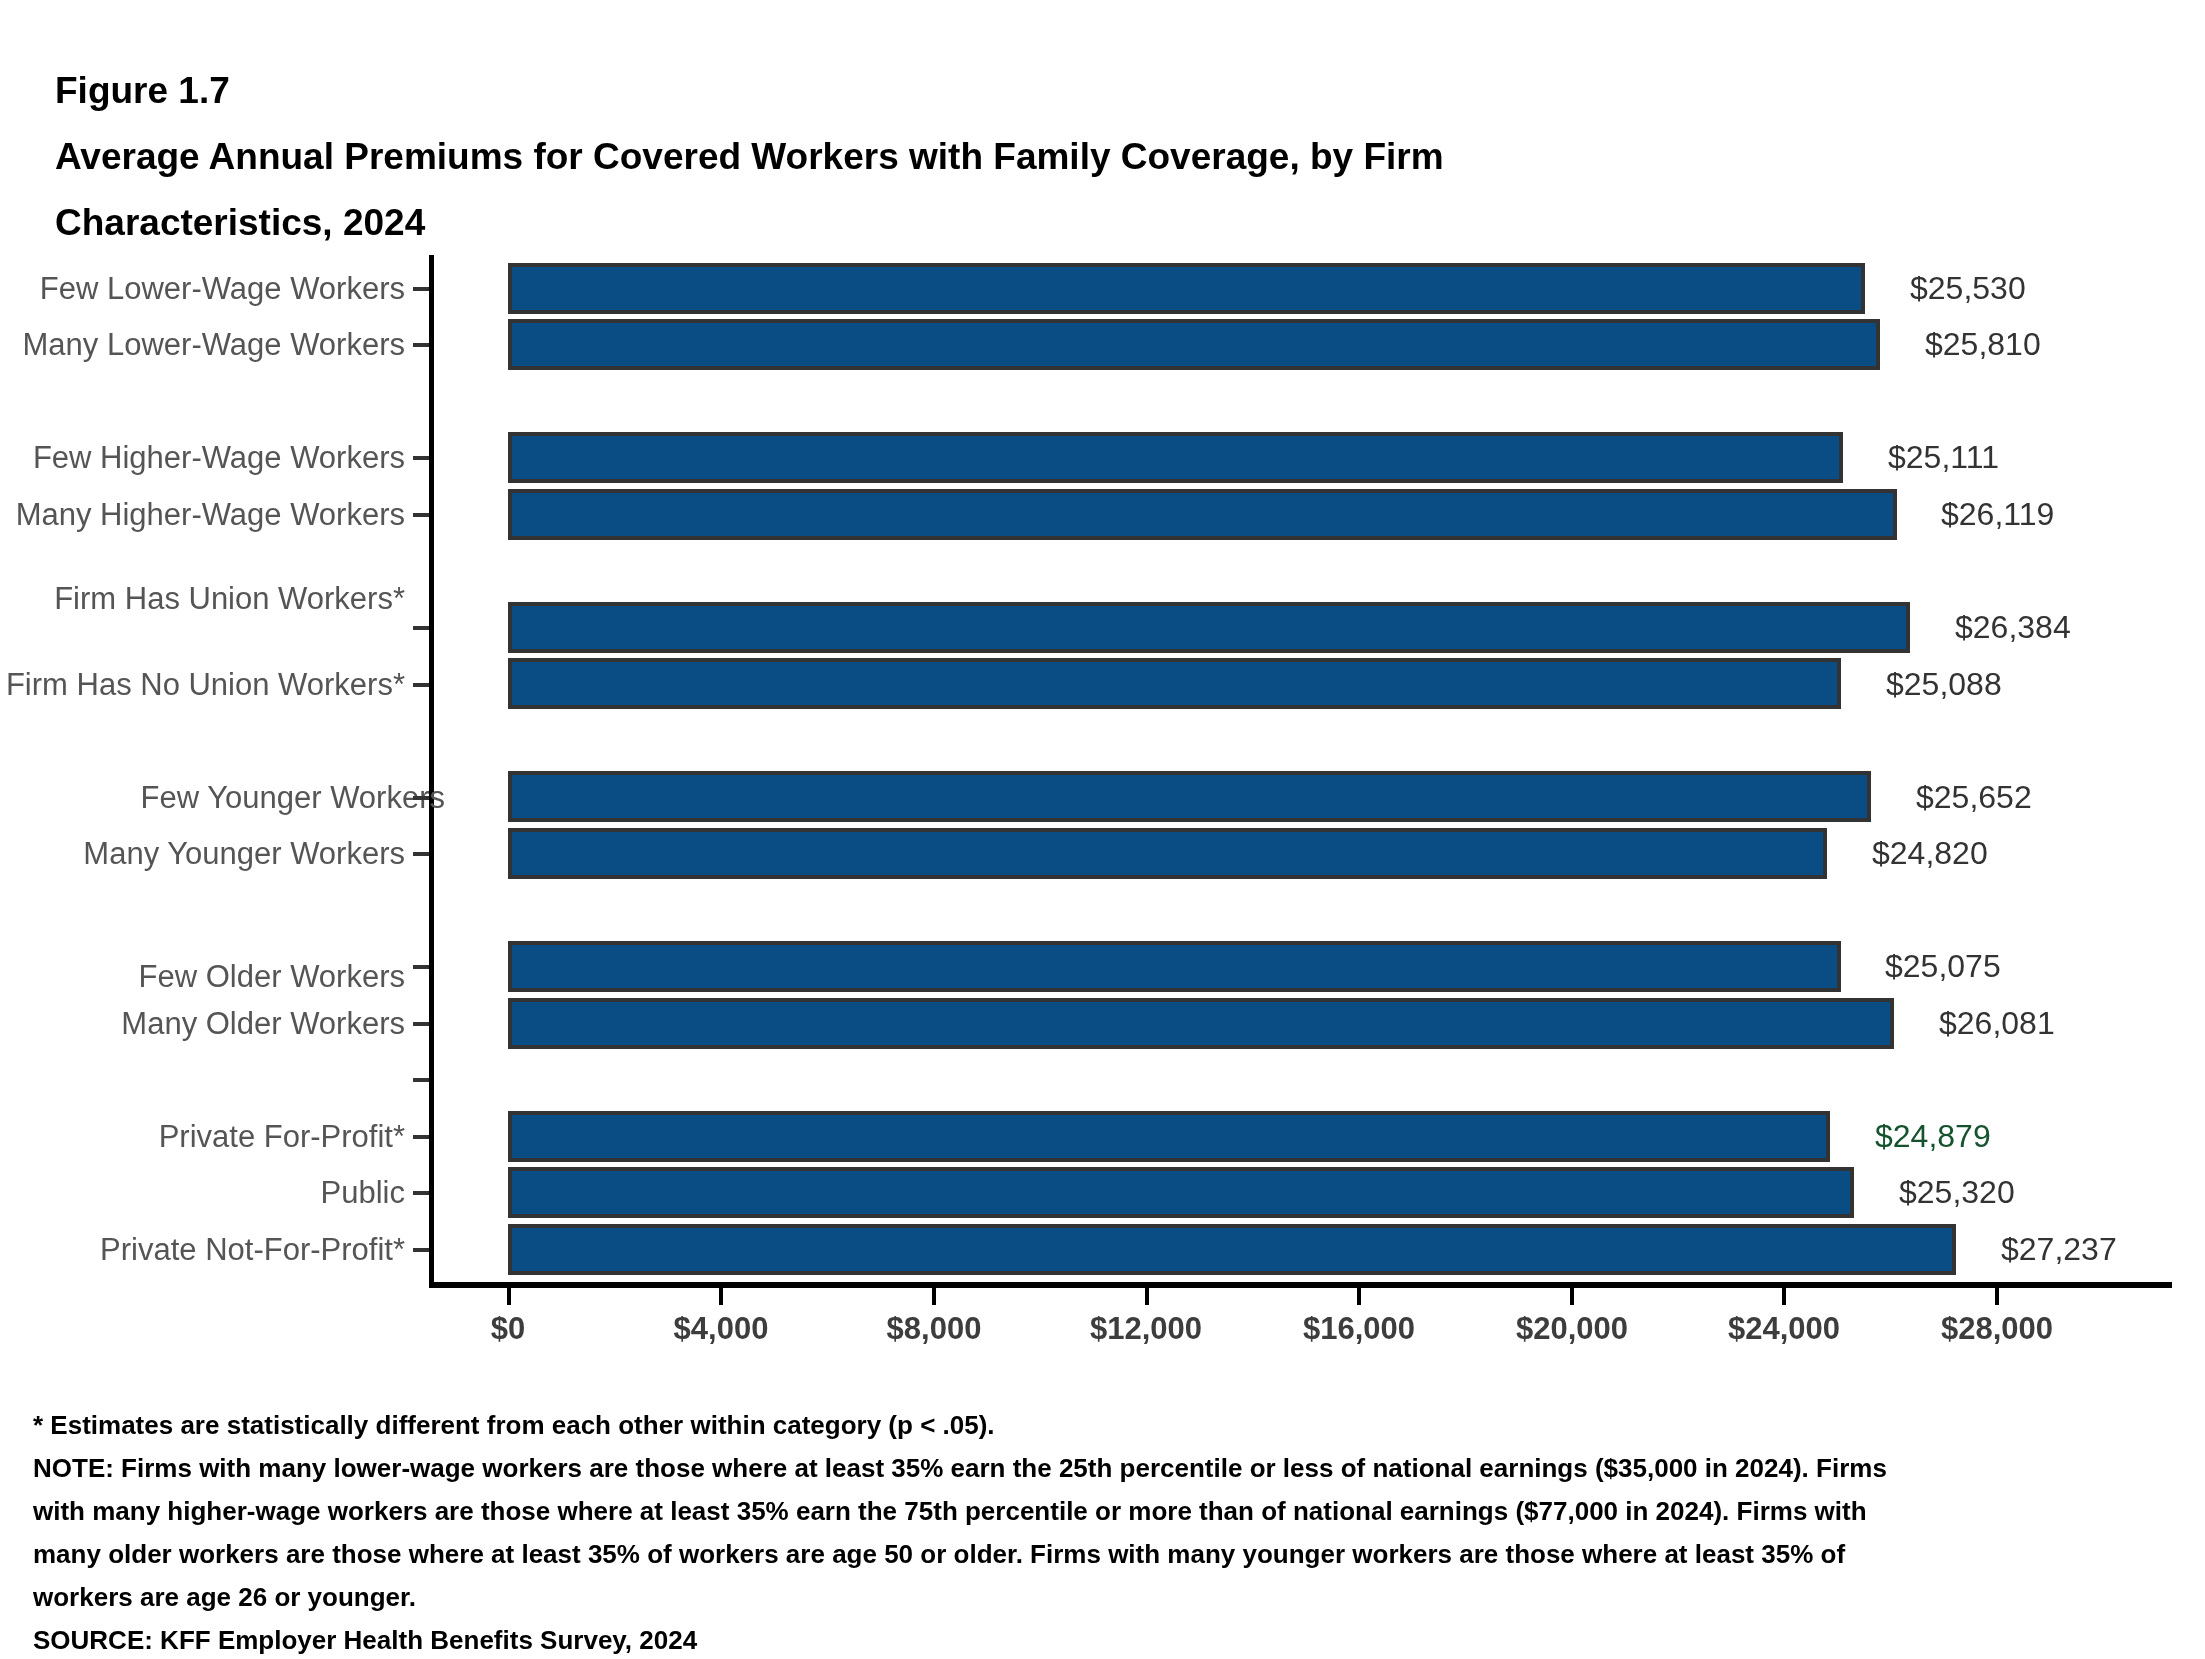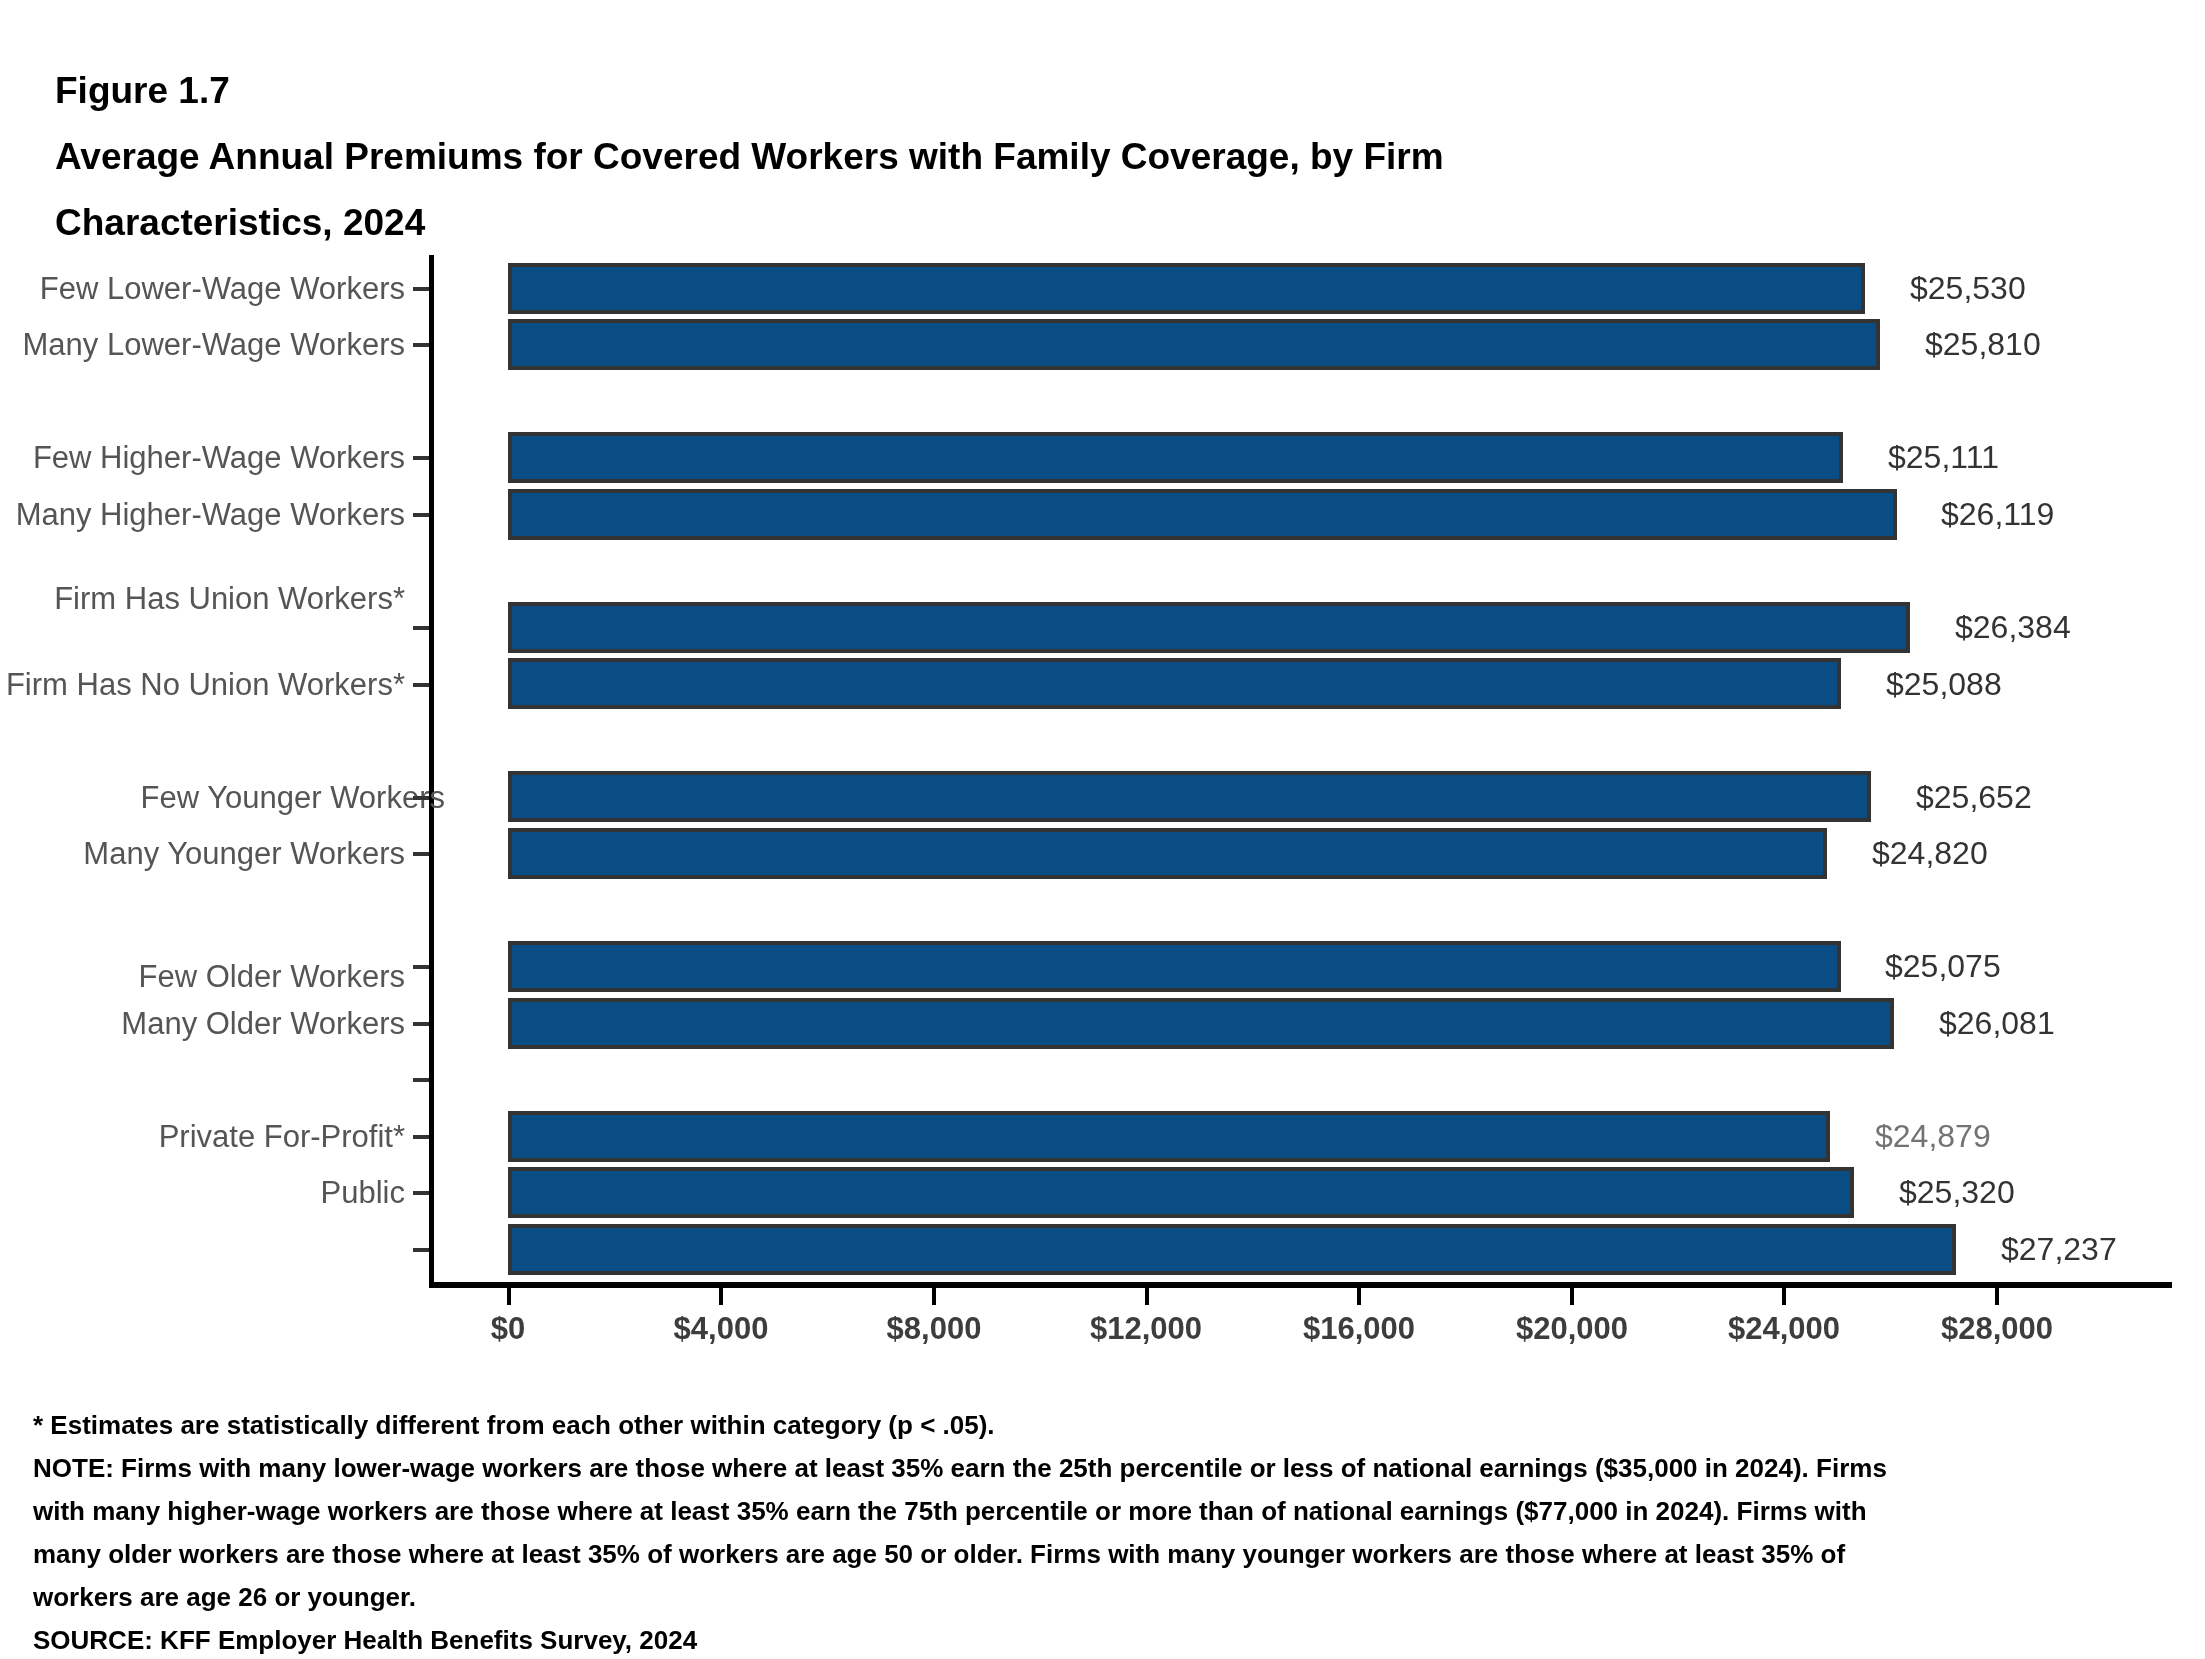--- a/index.html
+++ b/index.html
@@ -151,25 +151,26 @@
       <div class="ytick" style="left: 413px; top: 965px;"></div>
       <div class="bar" style="left: 508px; top: 941px; width: 1333px; height: 51px; background: rgb(10, 77, 133); border-color: rgb(51, 51, 51);"></div>
       <div class="value-label" style="left: 1885px; top: 946px; color: rgb(51, 51, 51);">$25,075</div>
       <div class="cat-label" style="top: 1003px;">Many Older Workers</div>
       <div class="ytick" style="left: 413px; top: 1022px;"></div>
       <div class="bar" style="left: 508px; top: 998px; width: 1386px; height: 51px; background: rgb(10, 77, 133); border-color: rgb(51, 51, 51);"></div>
       <div class="value-label" style="left: 1939px; top: 1003px; color: rgb(51, 51, 51);">$26,081</div>
       <div class="cat-label" style="top: 1116px;">Private For-Profit*</div>
       <div class="ytick" style="left: 413px; top: 1135px;"></div>
       <div class="bar" style="left: 508px; top: 1111px; width: 1322px; height: 51px; background: rgb(10, 77, 133); border-color: rgb(51, 51, 51);"></div>
-      <div class="value-label" style="left: 1875px; top: 1116px; color: #737373;">$24,879</div>
+      <div class="value-label" style="left: 1875px; top: 1116px; color: #14532d;">$24,879</div>
       <div class="cat-label" style="top: 1172px;">Public</div>
       <div class="ytick" style="left: 413px; top: 1191px;"></div>
       <div class="bar" style="left: 508px; top: 1167px; width: 1346px; height: 51px; background: rgb(10, 77, 133); border-color: rgb(51, 51, 51);"></div>
       <div class="value-label" style="left: 1899px; top: 1172px; color: rgb(51, 51, 51);">$25,320</div>
+      <div class="cat-label" style="top: 1229px;">Private Not-For-Profit*</div>
       <div class="ytick" style="left: 413px; top: 1248px;"></div>
       <div class="bar" style="left: 508px; top: 1224px; width: 1448px; height: 51px; background: rgb(10, 77, 133); border-color: rgb(51, 51, 51);"></div>
       <div class="value-label" style="left: 2001px; top: 1229px; color: rgb(51, 51, 51);">$27,237</div>
       <div class="ytick" style="left: 413px; top: 1078px;"></div>
       <div class="xtick" style="left: 507px; top: 1288px;"></div>
       <div class="xtick-label" style="left: 405px; top: 1311px; color: rgb(61, 61, 61);">$0</div>
       <div class="xtick" style="left: 719px; top: 1288px;"></div>
       <div class="xtick-label" style="left: 618px; top: 1311px; color: rgb(61, 61, 61);">$4,000</div>
       <div class="xtick" style="left: 932px; top: 1288px;"></div>
       <div class="xtick-label" style="left: 831px; top: 1311px; color: rgb(61, 61, 61);">$8,000</div>

